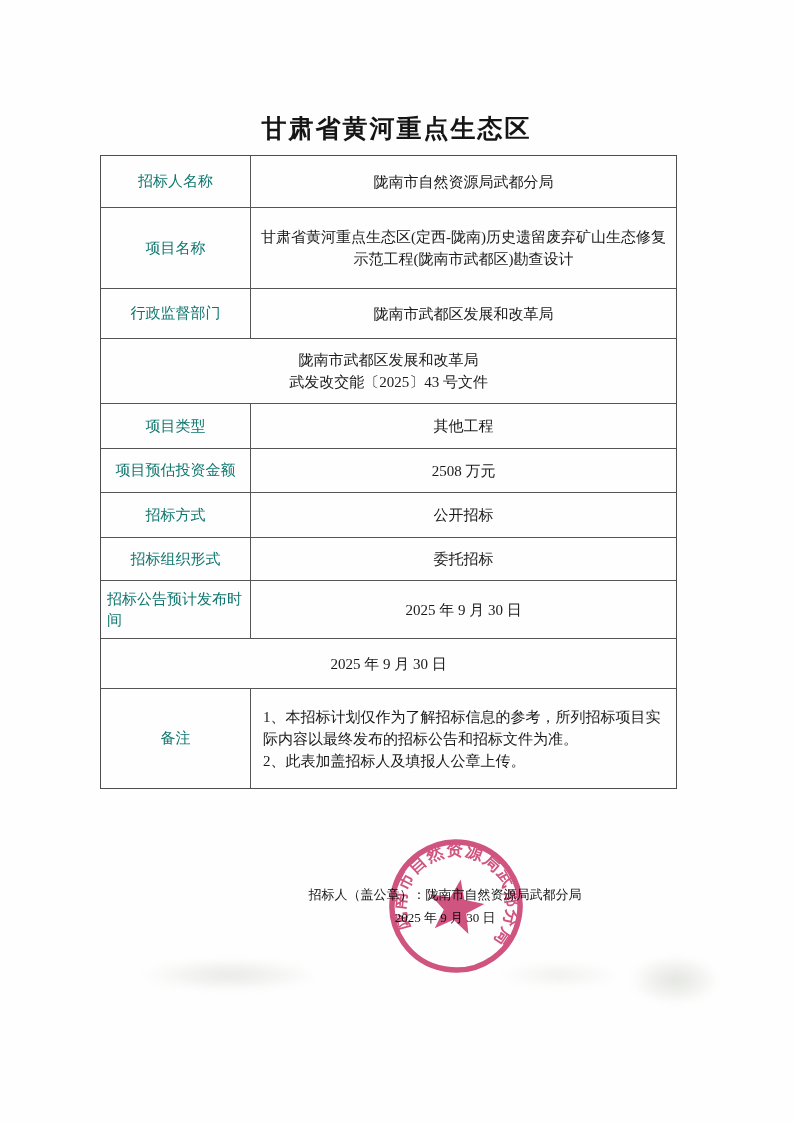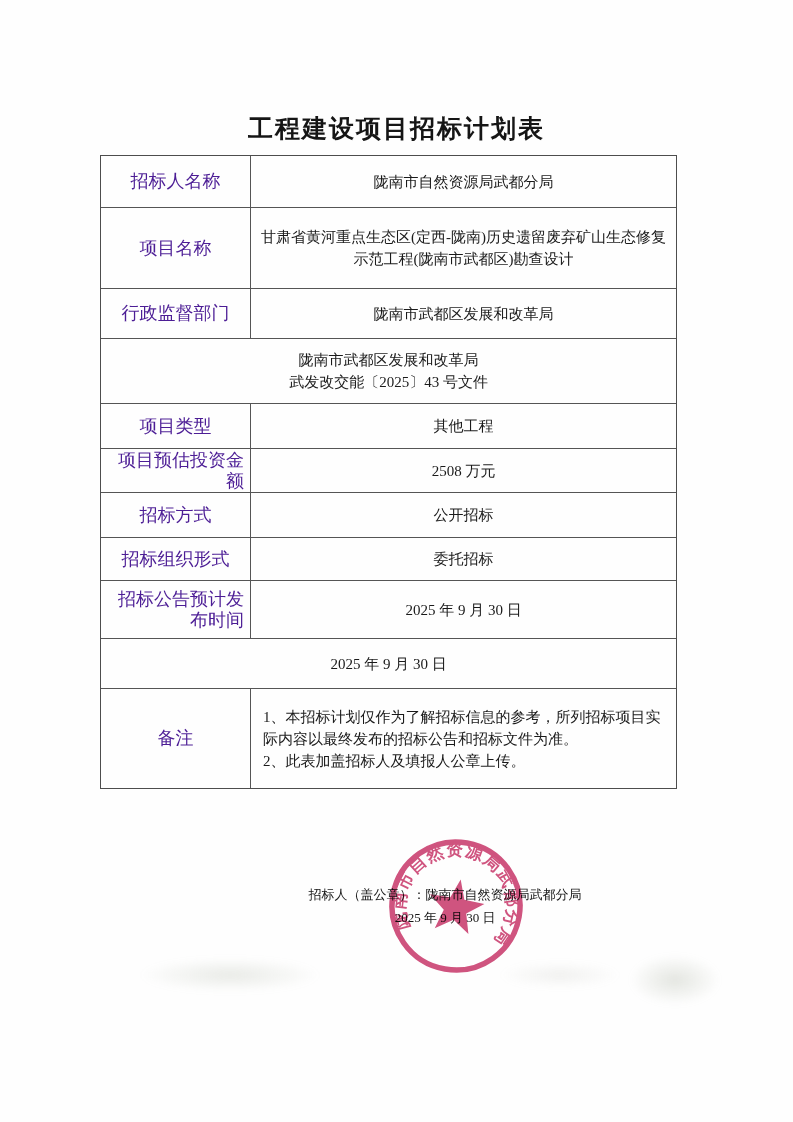--- a/index.html
+++ b/index.html
@@ -23,22 +23,22 @@
     border:1.4px solid #4d4d4d;
     box-sizing:border-box;
     background:transparent;
   }
   .row{display:flex;border-bottom:1px solid #555;box-sizing:border-box;}
   .row:last-child{border-bottom:none;}
   .cell-label{
     width:150px;min-width:150px;box-sizing:border-box;
     border-right:1px solid #555;
     display:flex;align-items:center;justify-content:center;
-    text-align:right;font-size:18px;line-height:21px;
-    padding:4px 6px;color:#4c1d95;
+    text-align:left;font-size:15px;line-height:21px;
+    padding:4px 6px;color:#0f766e;
   }
   .cell-value{
     flex:1;box-sizing:border-box;
     display:flex;flex-direction:column;justify-content:center;align-items:center;
     text-align:center;font-size:15px;line-height:22px;
     padding:4px 8px;color:#1a1a1a;font-weight:500;
   }
   .cell-value.left{align-items:flex-start;text-align:left;padding:6px 12px;}
   .vline{width:100%;}
   .cell-value.left .vline{width:auto;}
@@ -64,21 +64,21 @@
   .smudge.s2{left:630px;top:955px;width:90px;height:50px;
     background:radial-gradient(closest-side,rgba(150,158,138,.25),transparent);}
   .smudge.s3{left:500px;top:962px;width:120px;height:26px;
     background:radial-gradient(closest-side,rgba(160,160,150,.14),transparent);}
 </style>
 </head>
 <body>
 
 <div class="sheet">
 
-  <div class="doc-title">工程建设项目招标计划表</div>
+  <div class="doc-title">甘肃省黄河重点生态区</div>
 
   <div class="bid-table">
 
     <div class="row" style="height:52px">
       <div class="cell-label">招标人名称</div>
       <div class="cell-value">
         <div class="vline">陇南市自然资源局武都分局</div>
       </div>
     </div>
 

